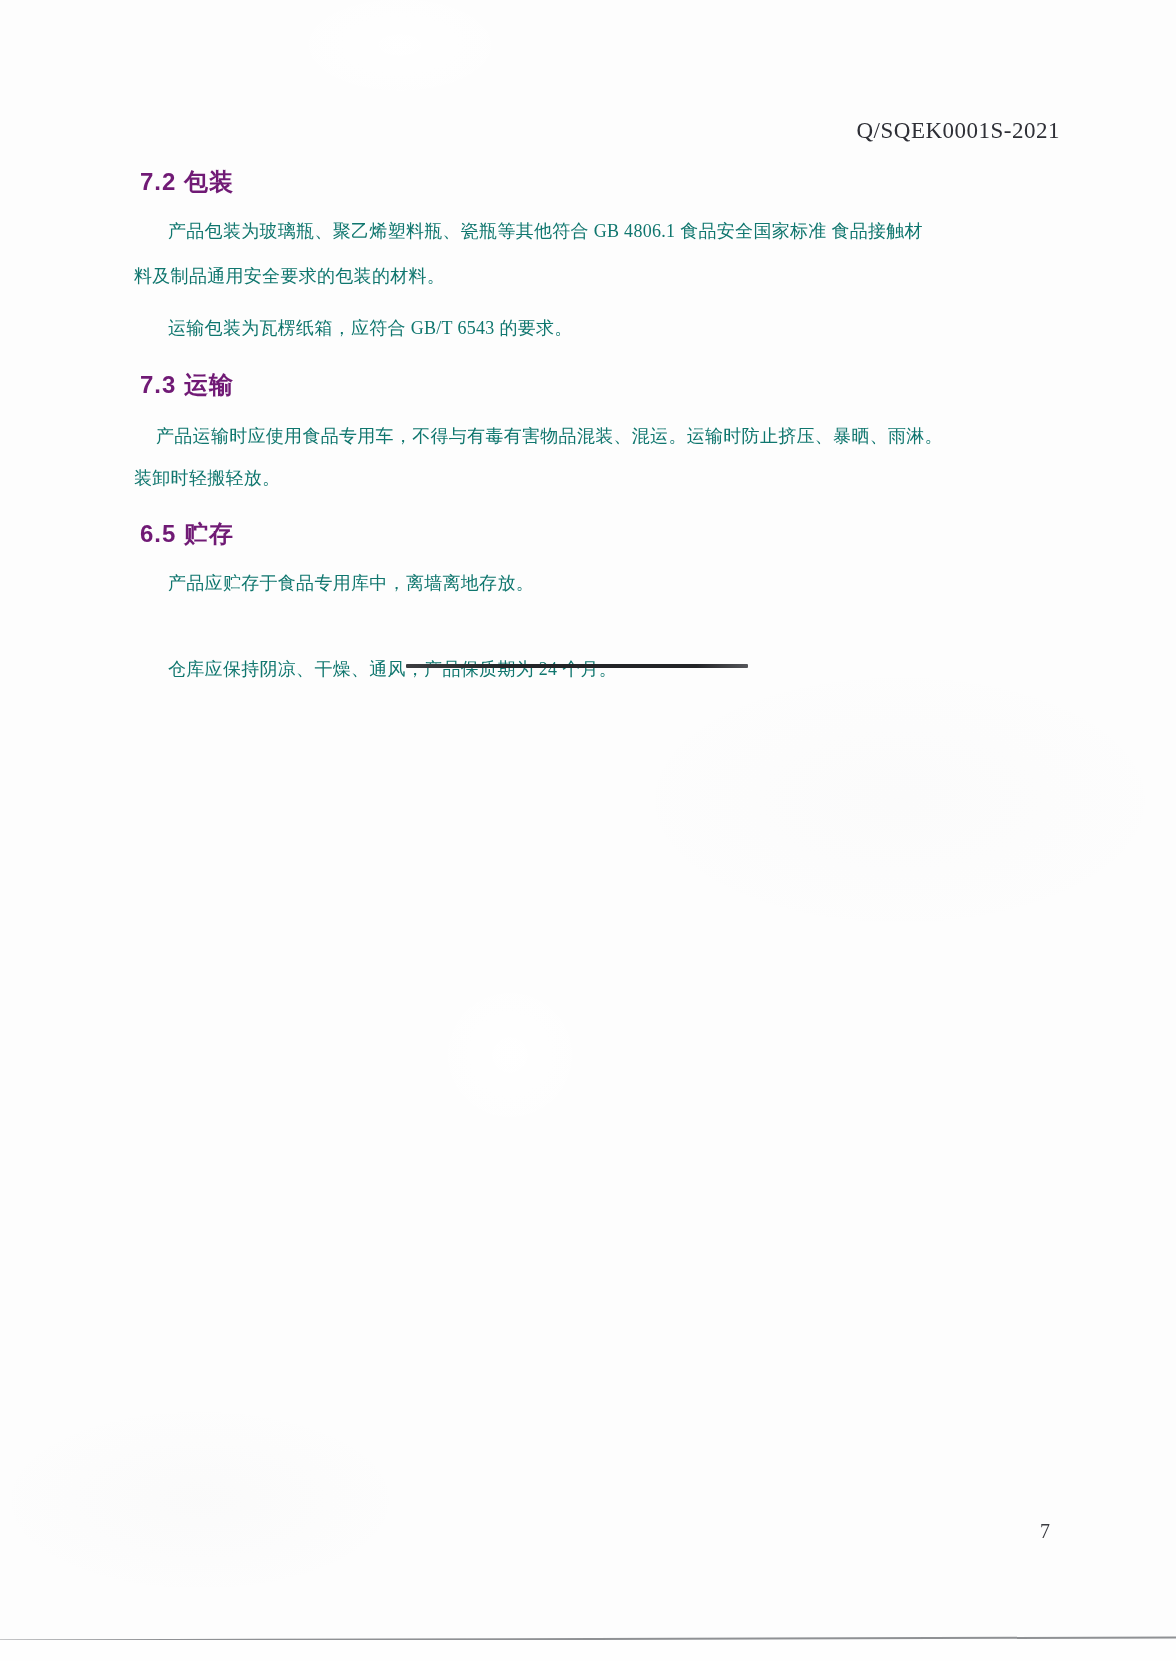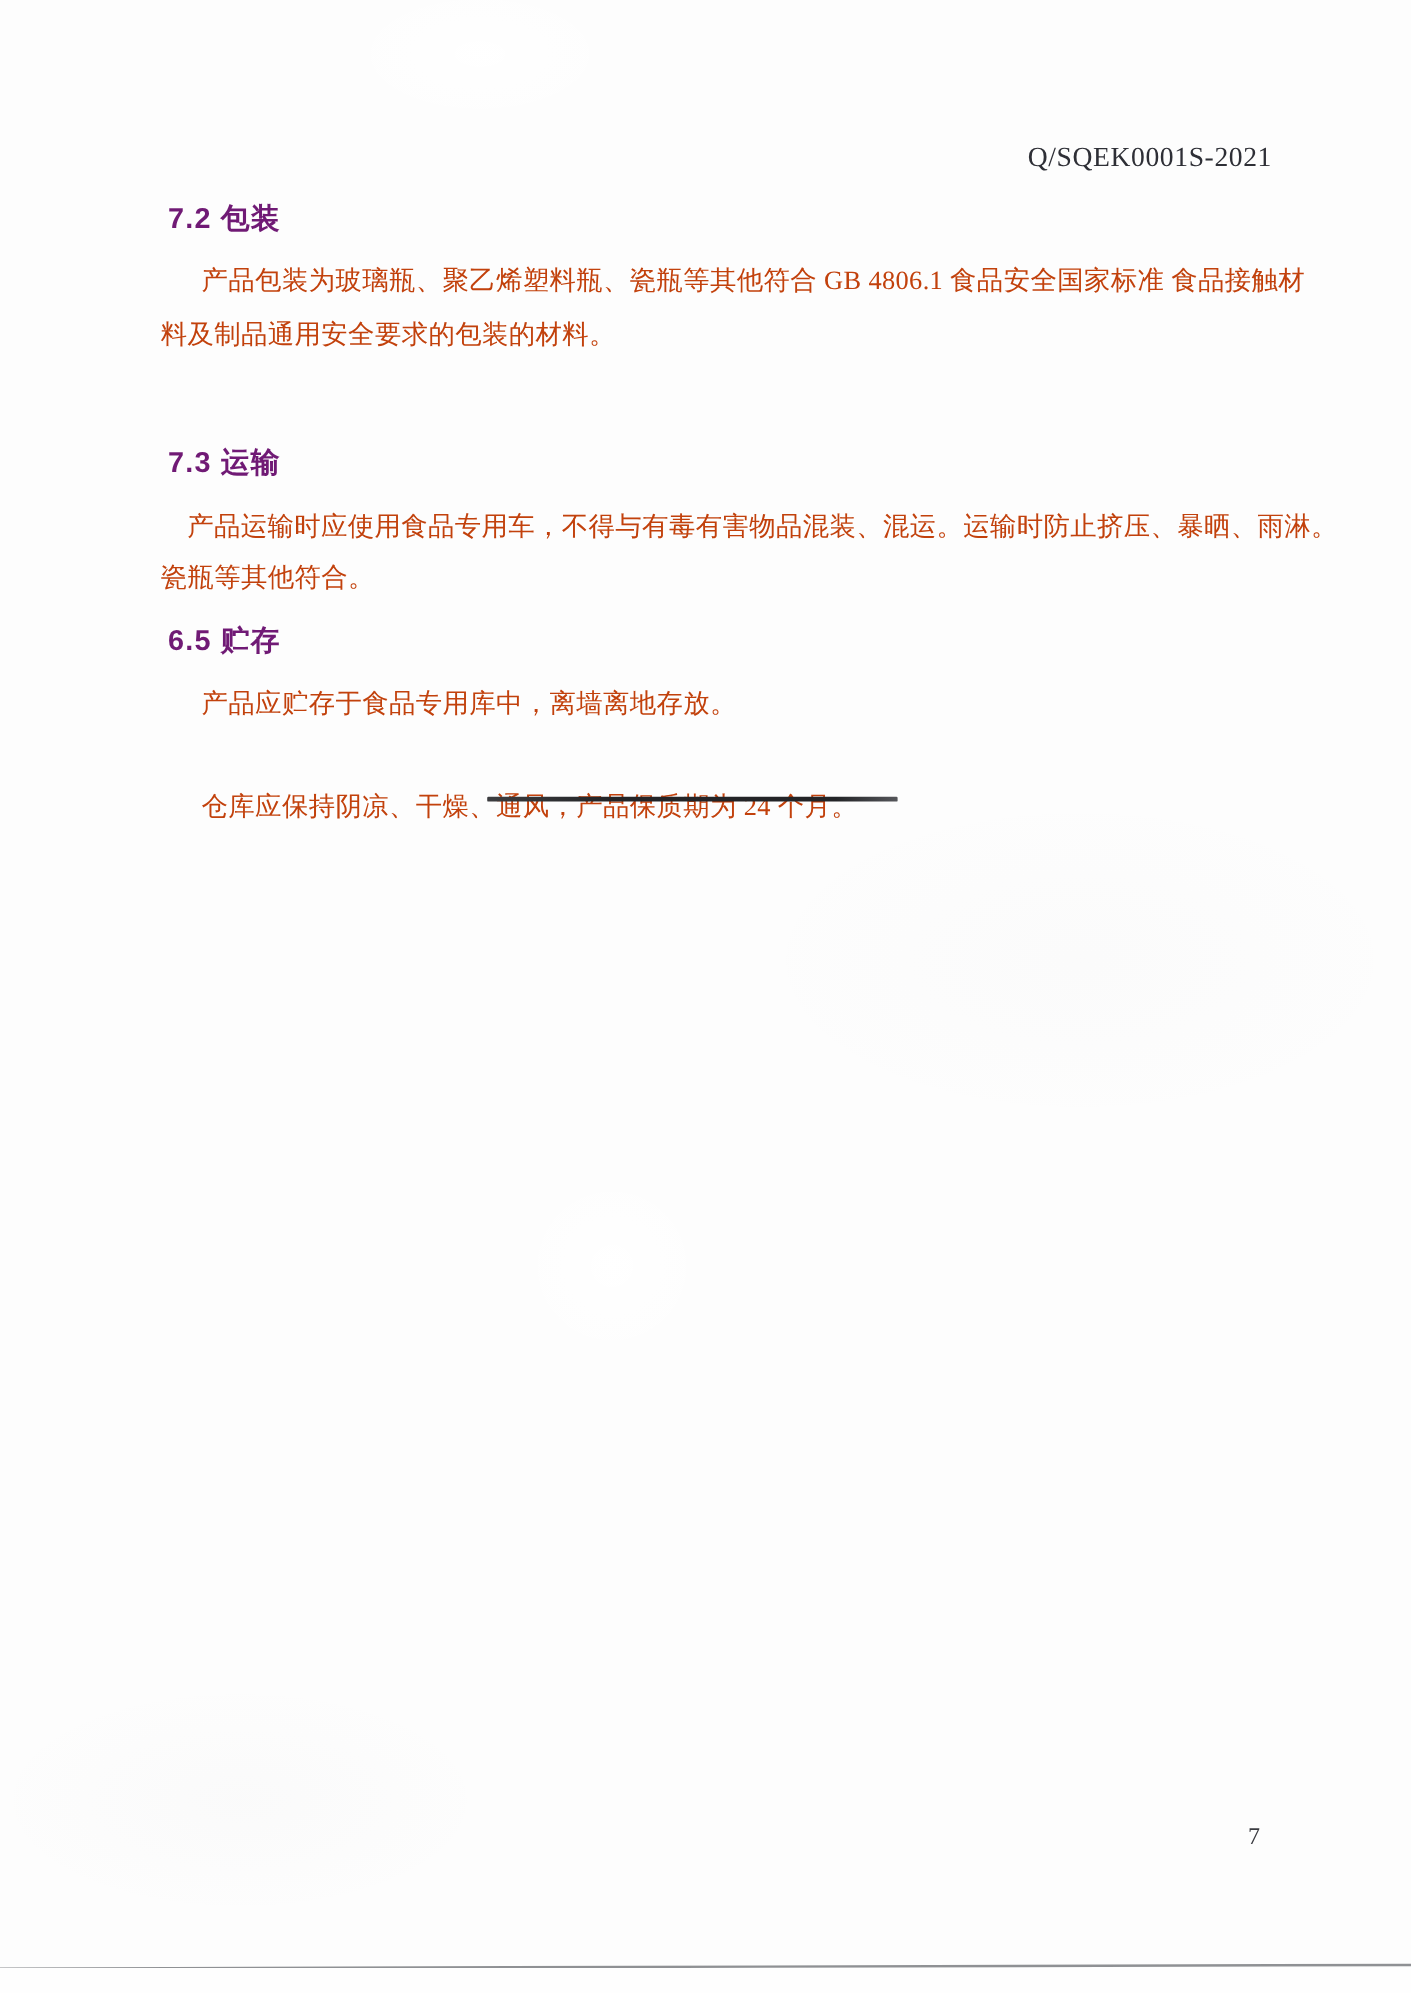--- a/index.html
+++ b/index.html
@@ -45,23 +45,23 @@
     position: absolute;
     font-family: "Liberation Sans", "DejaVu Sans", sans-serif;
     font-weight: 600;
     font-size: 24px;
     letter-spacing: 1px;
     color: #701a75;
     white-space: nowrap;
   }
   .bodyline {
     position: absolute;
-    font-size: 22px;
+    font-size: 18px;
     letter-spacing: 0.3px;
-    color: #c2410c;
+    color: #0f766e;
     white-space: nowrap;
   }
   .divider {
     position: absolute;
     top: 664px;
     left: 406px;
     width: 342px;
     height: 4px;
     background: linear-gradient(to right, #3c3d40, #232427 30%, #232427 85%, #55565a);
     border-radius: 1px;
@@ -94,24 +94,25 @@
 </head>
 <body>
 
 <div class="page">
 
   <div class="doc-code">Q/SQEK0001S-2021</div>
 
   <div class="heading" style="top:166px; left:140px;">7.2 包装</div>
   <div class="bodyline" style="top:219px; left:168px;">产品包装为玻璃瓶、聚乙烯塑料瓶、瓷瓶等其他符合 GB 4806.1 食品安全国家标准  食品接触材</div>
   <div class="bodyline" style="top:264px; left:134px;">料及制品通用安全要求的包装的材料。</div>
+  <div class="bodyline" style="top:316px; left:168px;">运输包装为瓦楞纸箱，应符合 GB/T 6543 的要求。</div>
 
   <div class="heading" style="top:369px; left:140px;">7.3 运输</div>
   <div class="bodyline" style="top:424px; left:156px;">产品运输时应使用食品专用车，不得与有毒有害物品混装、混运。运输时防止挤压、暴晒、雨淋。</div>
-  <div class="bodyline" style="top:466px; left:134px;">瓷瓶等其他符合。</div>
+  <div class="bodyline" style="top:466px; left:134px;">装卸时轻搬轻放。</div>
 
   <div class="heading" style="top:518px; left:140px;">6.5 贮存</div>
   <div class="bodyline" style="top:571px; left:168px;text-align:center;">产品应贮存于食品专用库中，离墙离地存放。</div>
   <div class="bodyline" style="top:621px; left:168px;margin-top:36px;">仓库应保持阴凉、干燥、通风，产品保质期为 24 个月。</div>
 
   <div class="divider"></div>
 
   <div class="page-number">7</div>
 
   <div class="bottom-edge"></div>

